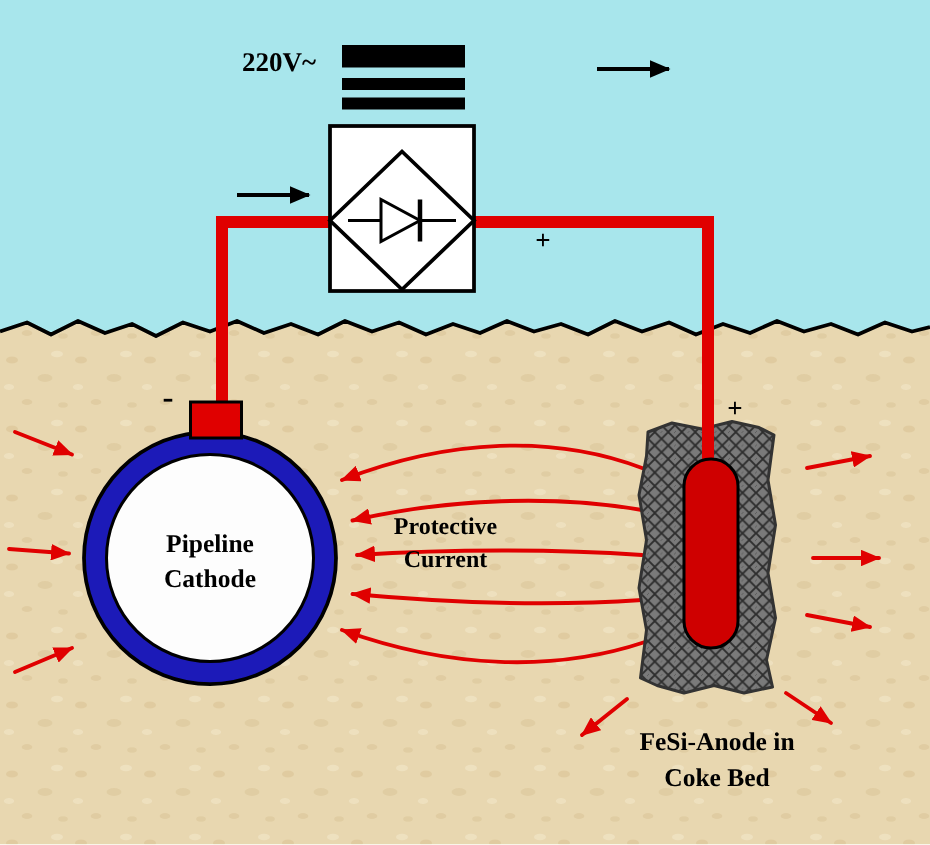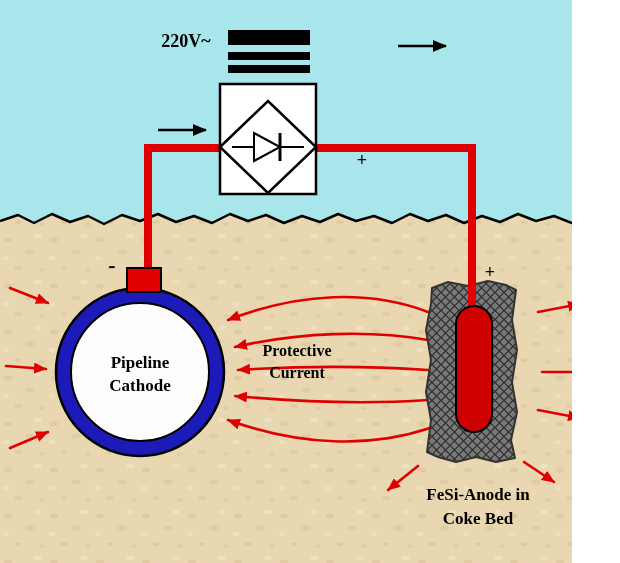--- a/index.html
+++ b/index.html
@@ -1,16 +1,16 @@
 <!DOCTYPE html>
 <html style="--sky: #a8e6ec; --soil: #e8d7b0; --soil-speckle: #d8c193; --wire: #e00000; --field: #e00000; --pipe-ring: #1c1ab8; --anode-rod: #cf0000; --bed-base: #7a7a7a; --bed-mesh: #2d2d2d; --ink: #000000;"><head>
 <meta charset="utf-8">
 <style>
   html,body{margin:0;padding:0;background:#fff;}
-  .stage{width:572px;height:563px;position:relative;overflow:hidden;}
+  .stage{width:620px;height:563px;position:relative;overflow:hidden;}
   svg{display:block;}
   .lbl{font-family:"Liberation Serif","DejaVu Serif",serif;font-weight:bold;fill:var(--ink);}
   .sky-fill{fill:var(--sky);}
   .soil-base{fill:var(--soil);}
   .soil-speck{fill:var(--soil-speckle);}
   .soil-speck2{fill:#f2e7c9;}
   .boundary{fill:none;stroke:var(--ink);stroke-width:2.5;stroke-linejoin:round;}
   .wire{fill:none;stroke:var(--wire);stroke-width:8;stroke-linejoin:miter;stroke-linecap:butt;}
   .field{fill:none;stroke:var(--field);stroke-width:2.6;stroke-linecap:round;}
   .soil-arrow{fill:none;stroke:var(--field);stroke-width:2.6;stroke-linecap:round;}

